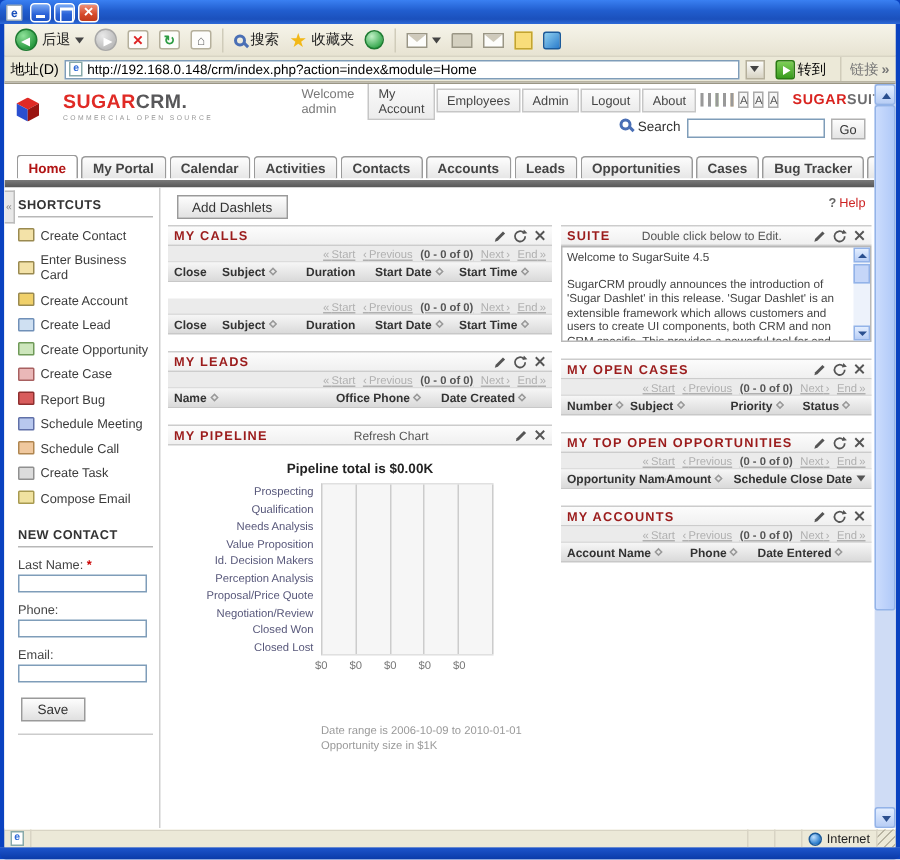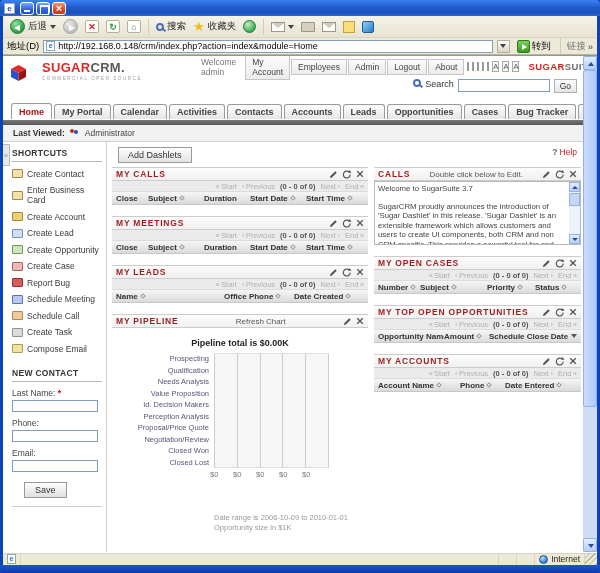--- a/index.html
+++ b/index.html
@@ -128,21 +128,21 @@
   .ic-contact{background:#f3e2a8;} .ic-bizcard{background:#f3e2a8;} .ic-account{background:#f0d06a;}
   .ic-lead{background:#cfe0f2; border-color:#7090b8;} .ic-opp{background:#cde6bc; border-color:#6f9a58;}
   .ic-case{background:#eab8b8; border-color:#a86060;} .ic-bug{background:#d85c5c; border-color:#8f2f2f;}
   .ic-meeting{background:#b8c8ee; border-color:#6070a8;} .ic-call{background:#f0c89e; border-color:#b08650;}
   .ic-task{background:#dcdcdc; border-color:#909090;} .ic-email{background:#f0e2a0; border-color:#a89a50;}
   .newcontact { margin-top:10px; }
   .nc-field { margin-top:6px; }
   .nc-field label { display:block; color:#444; }
   .req { color:#c00; font-weight:bold; }
   .nc-input { width:86px; height:12px; border:1px solid #7f9db9; background:#fff; margin-top:2px; display:block; }
-  .savebtn { margin:10px 12px 8px; border:1px solid #9a9a9a; background:linear-gradient(180deg,#fdfdfd,#e0e0e0);
+  .savebtn { margin:10px 2px 8px; border:1px solid #9a9a9a; background:linear-gradient(180deg,#fdfdfd,#e0e0e0);
     font-size:9px; padding:2px 10px; color:#333; }
   .side-end { border-top:1px solid #ccc; height:4px; }
 
   .main { flex:1; display:flex; gap:6px; padding:3px 2px 0 5px; min-width:0; }
   .col-left { width:256px; flex:0 0 256px; }
   .col-right { flex:1; min-width:0; }
   .toprow-left { height:22px; display:flex; align-items:flex-start; }
   .add-dash { border:1px solid #9a9a9a; background:linear-gradient(180deg,#fdfdfd,#e2e2e2); font-size:9px; padding:2px 9px; color:#333; margin:2px 0 0 6px; }
   .toprow-right { height:22px; display:flex; justify-content:flex-end; align-items:flex-start; padding:2px 4px 0 0; font-size:8.5px; gap:2px; }
   .help-q { color:#666; font-weight:bold; } .help-link { color:#c22; }
@@ -150,21 +150,21 @@
   
   .panel { margin-bottom:11px; }
   .ptitle { height:14px; display:flex; align-items:center; border-top:1px solid #ccc; border-bottom:1px solid #ccc;
     background:linear-gradient(180deg,#fcfcfc,#f0f0f0); padding:0 4px; }
   .ptitle .pt { font-size:8.5px; font-weight:bold; color:#9b1c1c; letter-spacing:.8px; }
   .ptitle .pcenter { flex:1; text-align:center; font-size:8px; color:#555; }
   .ptitle .flexfill { flex:1; }
   .picons { display:flex; align-items:center; gap:4px; }
   .picons svg { display:block; }
   .pagrow { height:11px; display:flex; justify-content:flex-end; align-items:center; gap:5px;
-    background:#ebebeb; border-bottom:1px solid #dcdcdc; font-size:7.5px; color:#b0b0b0; padding:0 4px; }
+    background:#ebebeb; border-bottom:1px solid #dcdcdc; font-size:7.5px; color:#b0b0b0; padding:0 4px;text-decoration:underline; }
   .pg-count { color:#555; font-weight:bold; }
   .pg-first::before { content:"\00ab\2009"; } .pg-prev::before { content:"\2039\2009"; }
   .pg-next::after { content:"\2009\203a"; } .pg-end::after { content:"\2009\00bb"; }
   .colhead { height:13px; display:flex; align-items:center; background:linear-gradient(180deg,#f6f6f6,#dadada);
     border-bottom:1px solid #c8c8c8; font-size:8px; font-weight:bold; color:#333; padding:0 4px; }
   .ch { display:flex; align-items:center; gap:3px; white-space:nowrap; overflow:hidden; }
   .ch.fl { flex:1; }
   .sortd { width:4px; height:4px; border:1px solid #999; transform:rotate(45deg); flex:0 0 auto; }
   .sortdn { width:0; height:0; border-left:3.5px solid transparent; border-right:3.5px solid transparent; border-top:4px solid #555; flex:0 0 auto; }
   .w32{width:32px;} .w46{width:46px;} .w56{width:56px;} .w58{width:58px;} .w70{width:70px;}
@@ -343,25 +343,20 @@
           <span class="tab">Accounts</span>
           <span class="tab">Leads</span>
           <span class="tab">Opportunities</span>
           <span class="tab">Cases</span>
           <span class="tab">Bug Tracker</span>
           <span class="tab">Documents</span>
 
         </div>
         <div class="darkbar"></div>
 
-        <div class="lastviewed">
-          <b>Last Viewed:</b>
-          <span class="usr-ico"></span>
-          <span class="lv-name">Administrator</span>
-        </div>
 
         <div class="pbody">
           <div class="collapse-handle">«</div>
 
           <div class="sidebar">
             <div class="side-title">SHORTCUTS</div>
             <div class="side-item">
                 <span class="sico ic-contact"></span>
                 <span>Create Contact</span>
               </div>
@@ -467,36 +462,20 @@
                       <i class="sortd"></i>
                     </span>
                   <span class="ch w58">
                       <span>Start Time</span>
                       <i class="sortd"></i>
                     </span>
                 </div>
               </div>
 
               <div class="panel">
-                <div class="ptitle">
-                  <span class="pt">MY MEETINGS</span>
-                  <span class="flexfill"></span>
-                  <span class="picons">
-                    <svg class="pencil" width="9" height="9" viewBox="0 0 10 10">
-                        <path d="M1 9l2.2-.6L8.6 3 7 1.4 1.6 6.8z"></path>
-                      </svg>
-                    <svg class="refr" width="10" height="9" viewBox="0 0 11 10">
-                        <path d="M9 5a3.8 3.8 0 1 1-1.2-2.7"></path>
-                        <polygon points="8,0 10.6,2.8 7,3.4"></polygon>
-                      </svg>
-                    <svg class="xico" width="8" height="8" viewBox="0 0 10 10">
-                        <path d="M1.5 1.5l7 7M8.5 1.5l-7 7"></path>
-                      </svg>
-                  </span>
-                </div>
                 <div class="pagrow">
                   <span class="pg-first">Start</span>
                   <span class="pg-prev">Previous</span>
                   <span class="pg-count">(0 - 0 of 0)</span>
                   <span class="pg-next">Next</span>
                   <span class="pg-end">End</span>
                 </div>
                 <div class="colhead">
                   <span class="ch w32">Close</span>
                   <span class="ch fl">
@@ -607,38 +586,38 @@
             </div>
 
             <div class="col-right">
               <div class="toprow-right">
                 <span class="help-q">?</span>
                 <span class="help-link">Help</span>
               </div>
 
               <div class="panel">
                 <div class="ptitle">
-                  <span class="pt">CALLS</span>
+                  <span class="pt">SUITE</span>
                   <span class="pcenter">Double click below to Edit.</span>
                   <span class="picons">
                     <svg class="pencil" width="9" height="9" viewBox="0 0 10 10">
                         <path d="M1 9l2.2-.6L8.6 3 7 1.4 1.6 6.8z"></path>
                       </svg>
                     <svg class="refr" width="10" height="9" viewBox="0 0 11 10">
                         <path d="M9 5a3.8 3.8 0 1 1-1.2-2.7"></path>
                         <polygon points="8,0 10.6,2.8 7,3.4"></polygon>
                       </svg>
                     <svg class="xico" width="8" height="8" viewBox="0 0 10 10">
                         <path d="M1.5 1.5l7 7M8.5 1.5l-7 7"></path>
                       </svg>
                   </span>
                 </div>
                 <div class="jot-box">
                   <div class="jot-text">
-                    <p>Welcome to SugarSuite 3.7</p>
+                    <p>Welcome to SugarSuite 4.5</p>
                     <p>SugarCRM proudly announces the introduction of 'Sugar Dashlet' in this release. 'Sugar Dashlet' is an extensible framework which allows customers and users to create UI components, both CRM and non CRM specific. This provides a powerful tool for end users and developers to customize and create data objects based on</p>
                   </div>
                   <div class="jscroll">
                     <span class="jarrow up"></span>
                     <span class="jtrack">
                         <span class="jthumb"></span>
                       </span>
                     <span class="jarrow down"></span>
                   </div>
                 </div>

